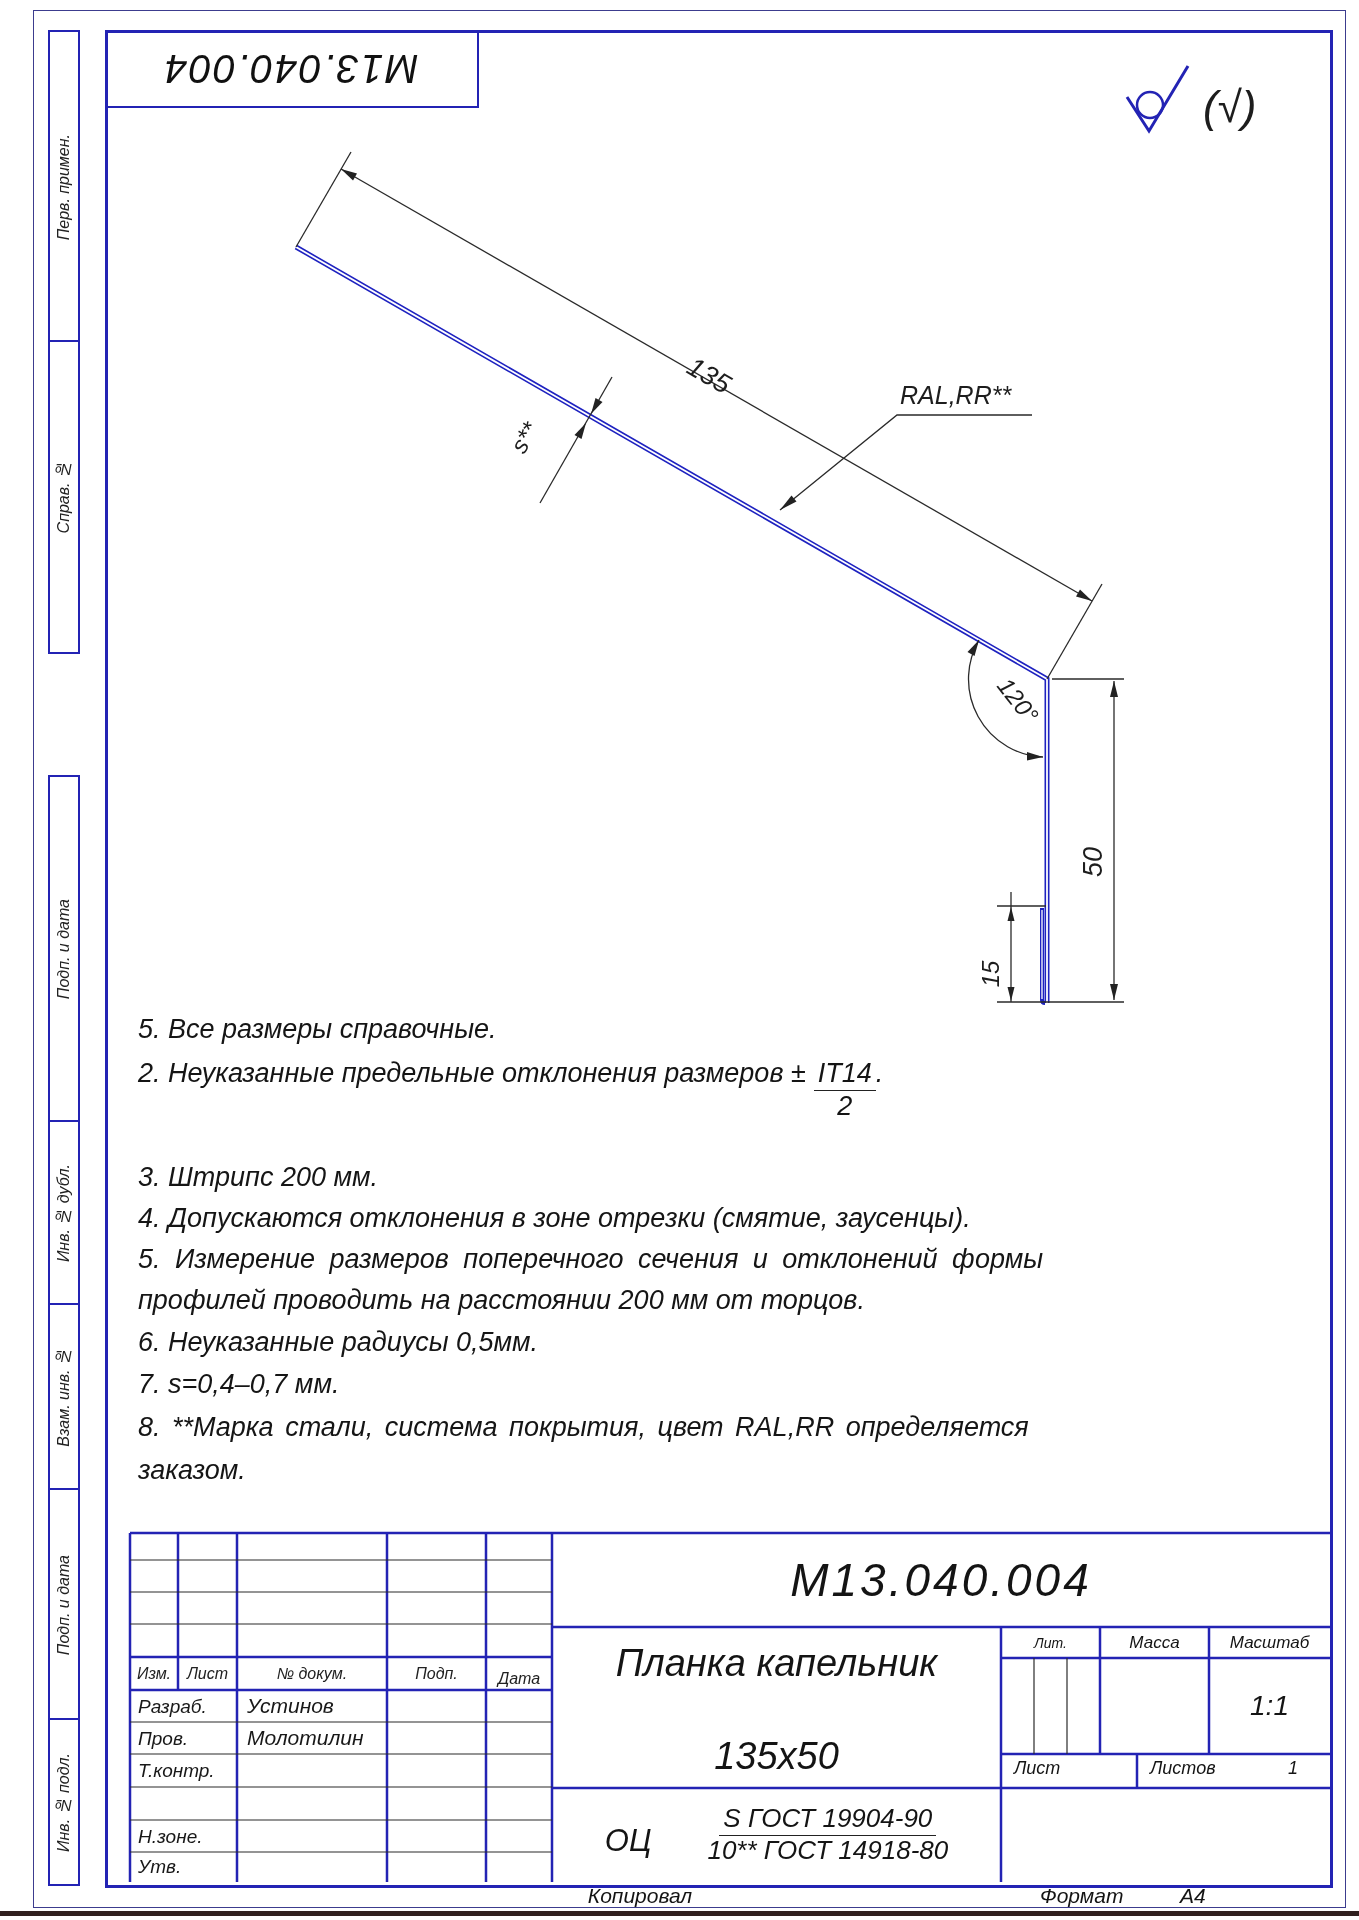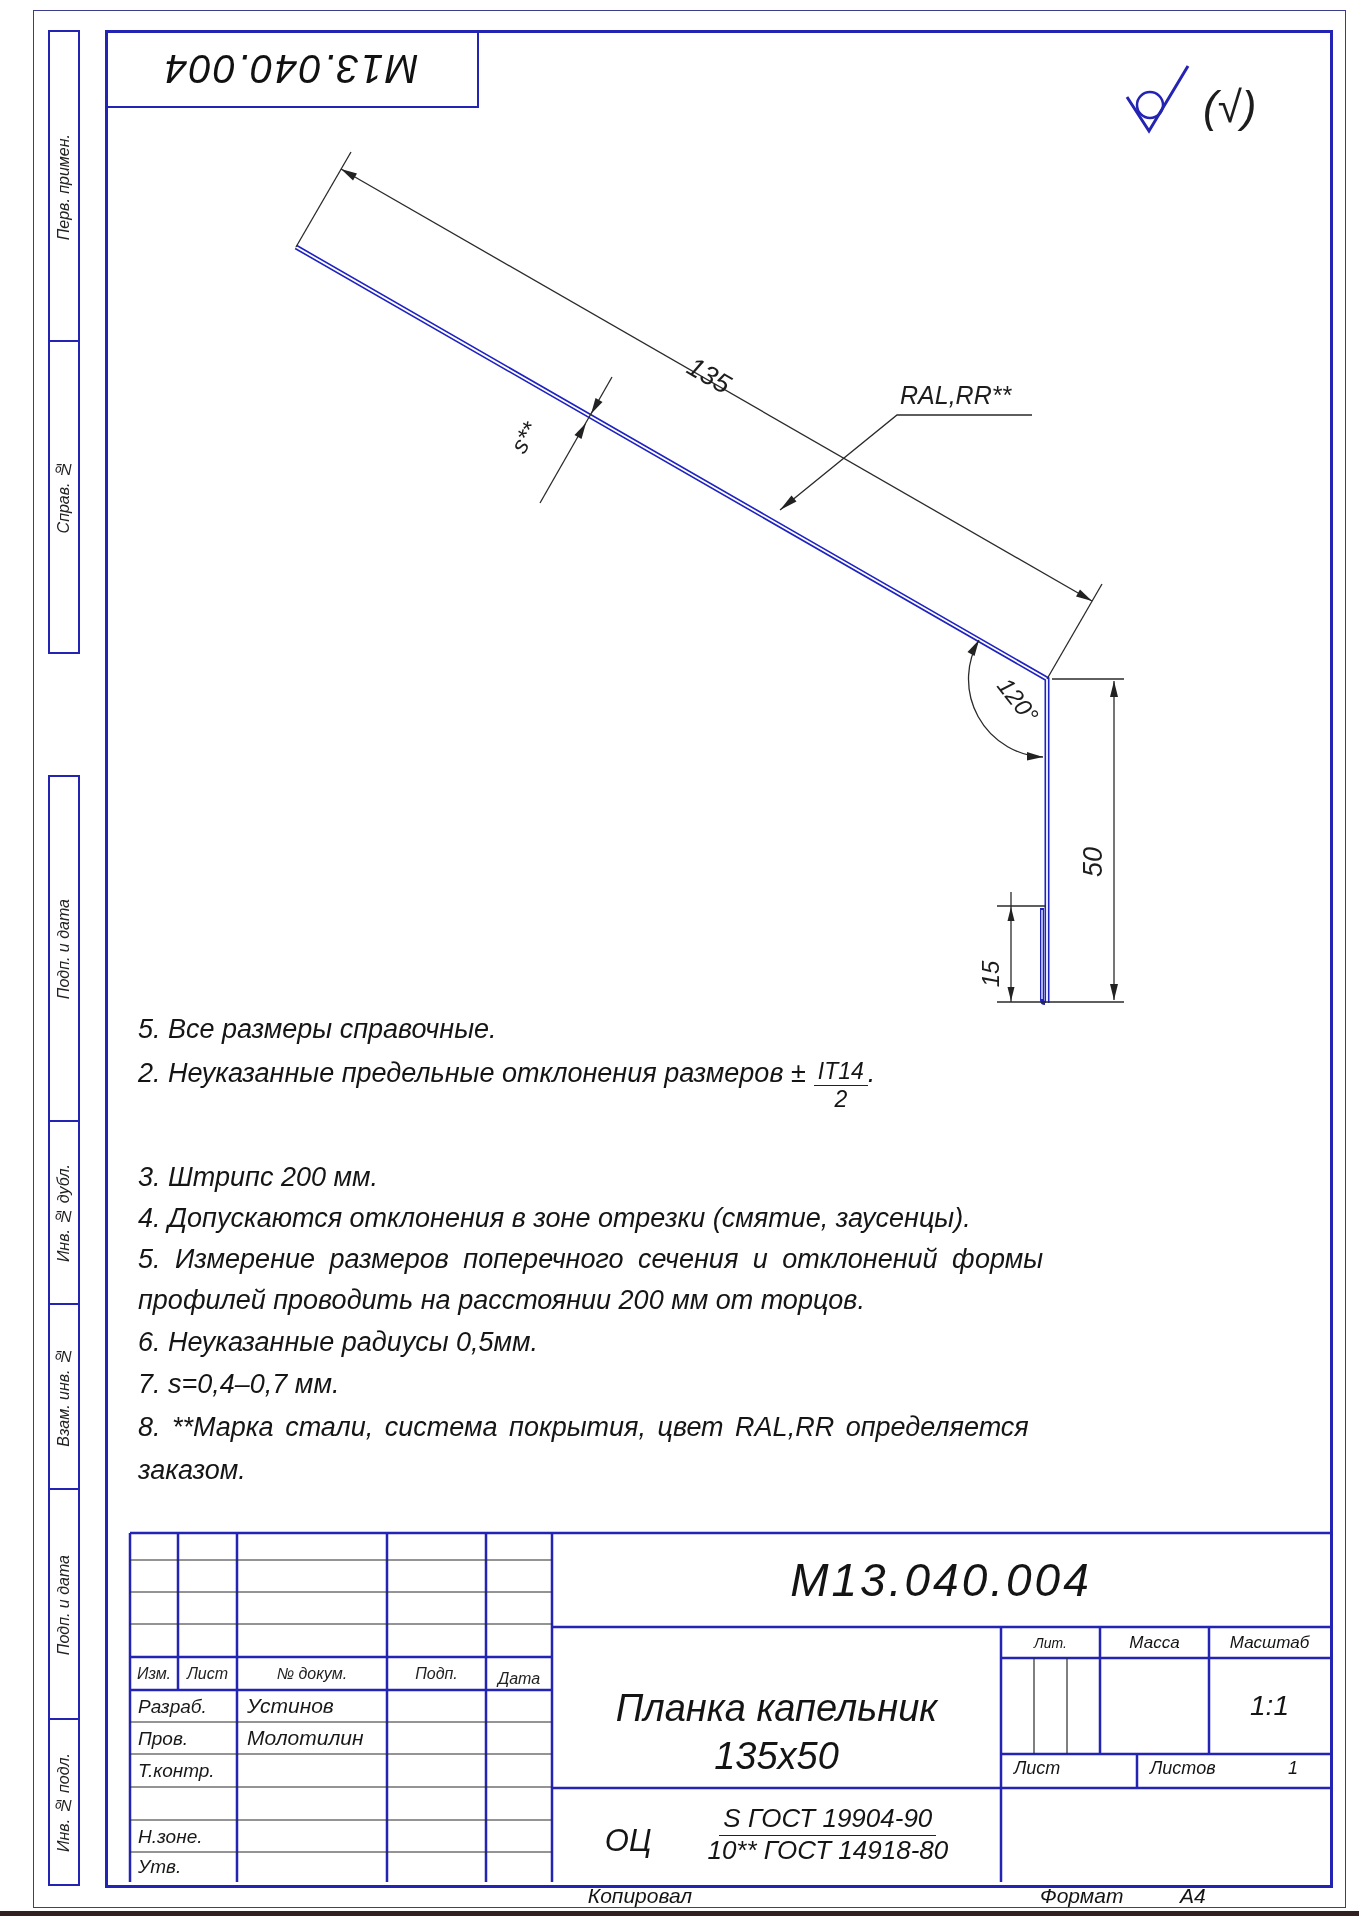--- a/index.html
+++ b/index.html
@@ -10,21 +10,21 @@
   .frame{left:105px;top:30px;width:1222px;height:1852px;border:3px solid #2323b4;}
   .bottom-edge{left:0;top:1911px;width:1359px;height:5px;background:#30201f;}
   .stamp-box{left:105px;top:30px;width:372px;height:76px;border-right:2.5px solid #2323b4;border-bottom:2.5px solid #2323b4;display:flex;align-items:center;justify-content:center;}
   .stamp-box span{transform:rotate(180deg);font-size:40px;letter-spacing:2px;color:#111;}
   .mlabel{border:2px solid #2323b4;left:48px;width:28px;display:flex;align-items:center;justify-content:center;background:#fff;}
   .mlabel span{writing-mode:vertical-rl;transform:rotate(180deg);font-size:16px;white-space:nowrap;color:#222;}
   .note{font-size:27px;white-space:nowrap;color:#151515;}
   .ws1{word-spacing:7px;}
   .ws2{word-spacing:4px;}
   .fracline{display:flex;align-items:flex-start;font-size:27px;}
-  .frac{display:inline-flex;flex-direction:column;align-items:center;font-size:23px;line-height:1.15;margin-left:8px;}
+  .frac{display:inline-flex;flex-direction:column;align-items:center;font-size:27px;line-height:1.15;margin-left:8px;}
   .frac .num{border-bottom:1.6px solid #222;padding:0 4px 1px 4px;}
   .tbt{display:flex;align-items:center;justify-content:center;text-align:center;}
   .cell-sm{font-size:16px;color:#222;}
   .cell-md{font-size:19px;color:#181818;}
   svg text{font-family:"Liberation Sans",sans-serif;font-style:italic;fill:#1d1d1d;}
 </style>
 </head>
 <body>
 
 <div class="abs outer-border"></div>
@@ -162,21 +162,21 @@
 <div class="abs note" style="left:138px;top:1203px;">4.  Допускаются отклонения в зоне отрезки (смятие, заусенцы).</div>
 <div class="abs note ws1" style="left:138px;top:1244px;">5.  Измерение размеров поперечного сечения и отклонений формы</div>
 <div class="abs note" style="left:138px;top:1285px;">профилей проводить на расстоянии 200 мм от торцов.</div>
 <div class="abs note" style="left:138px;top:1327px;">6.  Неуказанные  радиусы 0,5мм.</div>
 <div class="abs note" style="left:138px;top:1369px;">7.  s=0,4–0,7 мм.</div>
 <div class="abs note ws2" style="left:138px;top:1412px;">8.  **Марка стали, система покрытия, цвет RAL,RR определяется</div>
 <div class="abs note" style="left:138px;top:1455px;">заказом.</div>
 
 <div class="abs tbt" style="left:552px;top:1538px;width:778px;height:84px;font-size:46px;letter-spacing:3px;">М13.040.004</div>
 
-<div class="abs" style="left:552px;top:1640px;width:449px;height:140px;display:flex;flex-direction:column;align-items:center;justify-content:flex-end;font-size:38px;line-height:1.25;">
+<div class="abs" style="left:552px;top:1640px;width:449px;height:140px;display:flex;flex-direction:column;align-items:center;justify-content:space-between;font-size:38px;line-height:1.25;">
   <span>Планка капельник</span>
   <span>135х50</span>
 </div>
 
 <div class="abs tbt cell-sm" style="left:130px;top:1660px;width:48px;height:28px;">Изм.</div>
 <div class="abs tbt cell-sm" style="left:178px;top:1660px;width:59px;height:28px;">Лист</div>
 <div class="abs tbt cell-sm" style="left:237px;top:1660px;width:150px;height:28px;">№ докум.</div>
 <div class="abs tbt cell-sm" style="left:387px;top:1660px;width:99px;height:28px;">Подп.</div>
 <div class="abs tbt cell-sm" style="left:486px;top:1660px;width:66px;height:38px;">Дата</div>
 

